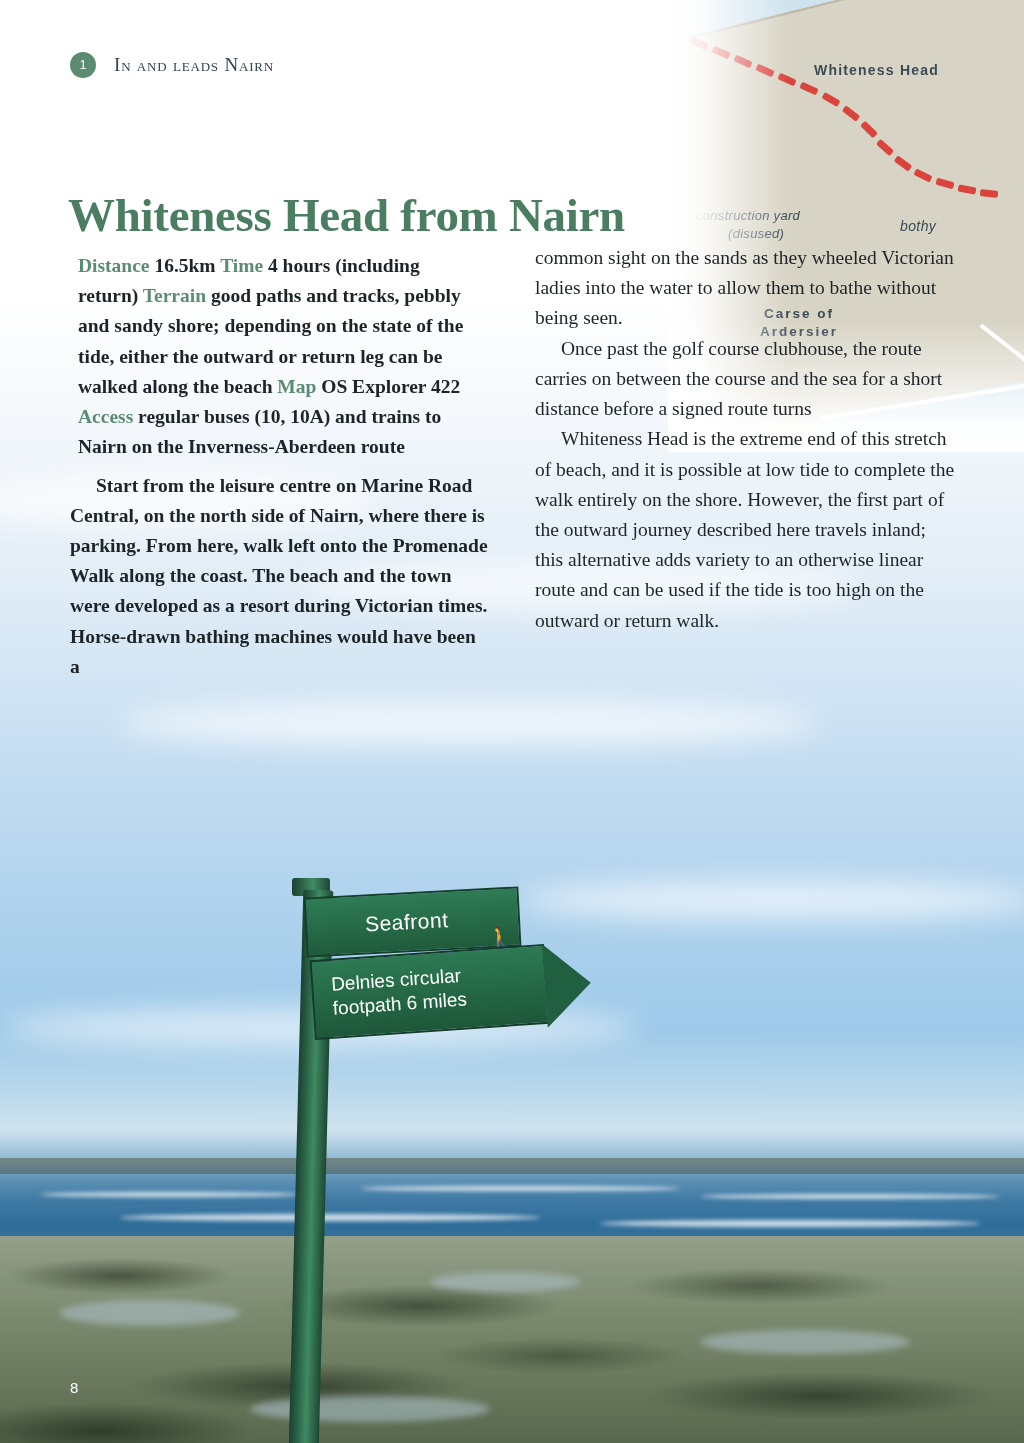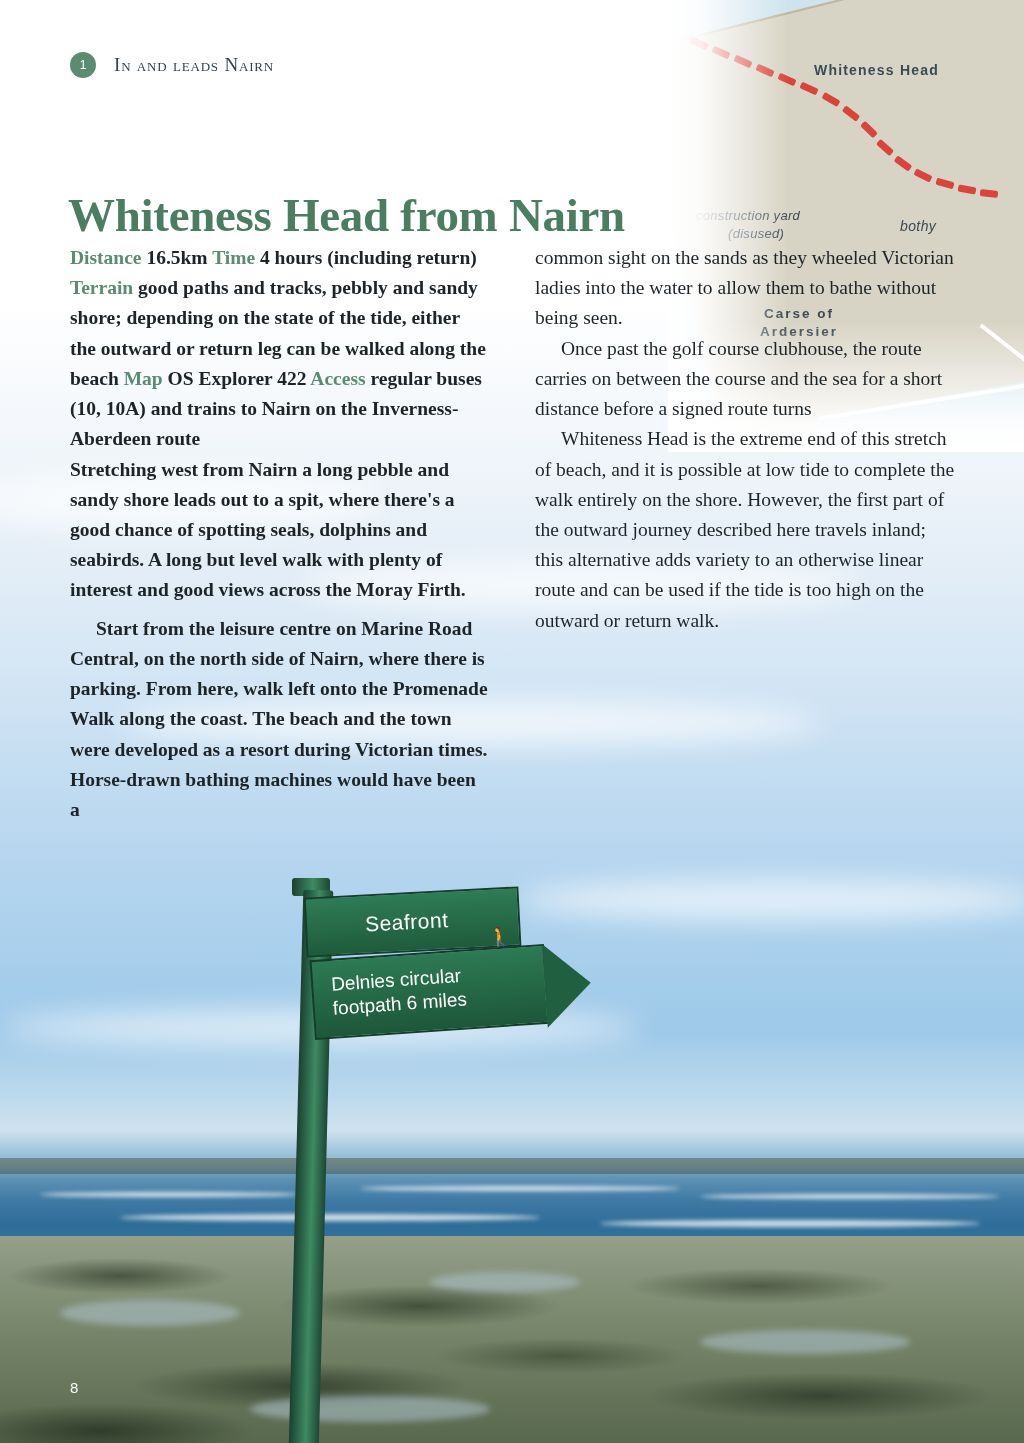--- a/index.html
+++ b/index.html
@@ -229,21 +229,21 @@
 
   .facts { font-weight: bold; }
   .facts .lbl { color: #5b8c72; font-weight: bold; }
 
   .intro {
     font-weight: bold;
     margin-top: 27px;
   }
   p.body { margin: 0; text-indent: 26px; }
   p.body.first { text-indent: 0; }
-  p.tight { margin: 0; }
+  p.tight { margin: 8px; }
 
   
   .signpost { position: absolute; left: 250px; top: 870px; width: 360px; height: 580px; }
   .post {
     position: absolute;
     left: 46px;
     top: 20px;
     width: 30px;
     height: 560px;
     background: linear-gradient(to right, #1b4030 0%, #2f6f4f 35%, #3f8a63 55%, #1d4733 100%);
@@ -388,21 +388,20 @@
   <div class="running-head">
     <div class="walk-number">1</div>
     <div class="running-head-title">In and leads Nairn</div>
   </div>
 
   <h1 class="page-title">Whiteness Head from Nairn</h1>
 
   <div class="col col-left">
     <p class="facts tight"><span class="lbl">Distance</span> <span>16.5km</span> <span class="lbl">Time</span> <span>4 hours (including return)</span> <span class="lbl">Terrain</span> <span>good paths and tracks, pebbly and sandy shore; depending on the state of the tide, either the outward or return leg can be walked along the beach</span> <span class="lbl">Map</span> <span>OS Explorer 422</span> <span class="lbl">Access</span> <span>regular buses (10, 10A) and trains to Nairn on the Inverness-Aberdeen route</span></p>
 
-    <p class="intro tight">Stretching west from Nairn a long pebble and sandy shore leads out to a spit, where there's a good chance of spotting seals, dolphins and seabirds. A long but level walk with plenty of interest and good views across the Moray Firth.</p>
 
     <p class="body" style="margin-top:8px;font-weight:bold;">Start from the leisure centre on Marine Road Central, on the north side of Nairn, where there is parking. From here, walk left onto the Promenade Walk along the coast. The beach and the town were developed as a resort during Victorian times. Horse-drawn bathing machines would have been a</p>
   </div>
 
   <div class="col col-right">
     <p class="body first">common sight on the sands as they wheeled Victorian ladies into the water to allow them to bathe without being seen.</p>
     <p class="body">Once past the golf course clubhouse, the route carries on between the course and the sea for a short distance before a signed route turns</p>
     <p class="body">Whiteness Head is the extreme end of this stretch of beach, and it is possible at low tide to complete the walk entirely on the shore. However, the first part of the outward journey described here travels inland; this alternative adds variety to an otherwise linear route and can be used if the tide is too high on the outward or return walk.</p>
   </div>
 

